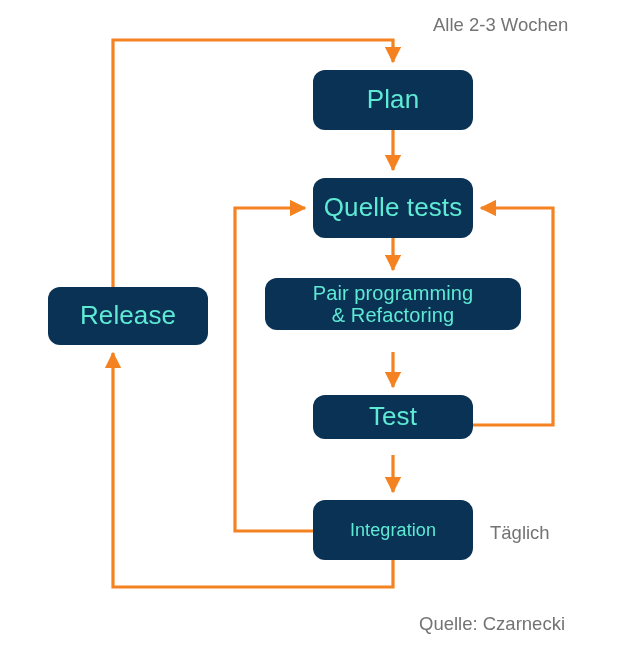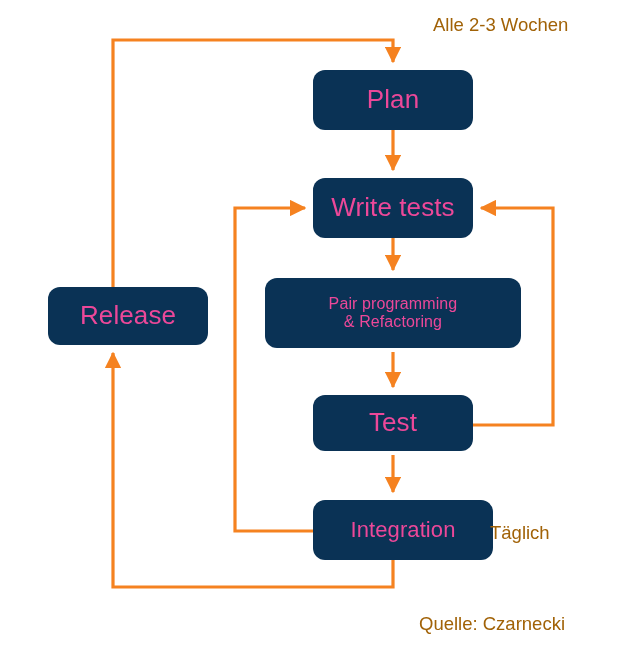--- a/index.html
+++ b/index.html
@@ -21,51 +21,51 @@
     position: absolute;
     left: 0;
     top: 0;
     width: 623px;
     height: 645px;
   }
   .node {
     position: absolute;
     background: #0a3255;
     border-radius: 12px;
-    color: #ec4899;
+    color: #5eead4;
     display: flex;
     align-items: center;
     justify-content: center;
     text-align: center;
     line-height: 1.12;
     font-family: "Liberation Sans", sans-serif;
     font-weight: 400;
     letter-spacing: 0.1px;
     z-index: 3;
   }
   .node-label {
     display: block;
     padding: 0 8px;
     white-space: pre-line;
   }
   .caption {
     position: absolute;
-    color: #a16207;
+    color: #737373;
     font-family: "Liberation Sans", sans-serif;
     font-size: 18.5px;
     white-space: nowrap;
     z-index: 4;
   }
 
   
   #node-plan        { left: 313px; top: 70px;  width: 160px; height: 60px; font-size: 26px; }
   #node-write-tests { left: 313px; top: 178px; width: 160px; height: 60px; font-size: 26px; }
-  #node-pair        { left: 265px; top: 278px; width: 256px; height: 70px; font-size: 16px; justify-content: center; }
-  #node-test        { left: 313px; top: 395px; width: 160px; height: 56px; font-size: 26px; }
-  #node-integration { left: 313px; top: 500px; width: 180px; height: 60px; font-size: 22px; }
+  #node-pair        { left: 265px; top: 278px; width: 256px; height: 52px; font-size: 20px; justify-content: center; }
+  #node-test        { left: 313px; top: 395px; width: 160px; height: 44px; font-size: 26px; }
+  #node-integration { left: 313px; top: 500px; width: 160px; height: 60px; font-size: 18px; }
   #node-release     { left: 33px;  top: 287px; width: 160px; height: 58px; font-size: 26px; margin-left: 15px; }
 
   
   #caption-cadence  { left: 433px; top: 14px;  }
   #caption-daily    { left: 490px; top: 522px; }
   #caption-source   { left: 419px; top: 613px; text-align: right; }
 </style>
 </head>
 <body>
 
@@ -96,21 +96,21 @@
 
       <path d="M 393 560 L 393 587 L 113 587 L 113 353" marker-end="url(#arrow)"></path>
     </g>
   </svg>
 
   <div class="node" id="node-plan">
     <span class="node-label">Plan</span>
   </div>
 
   <div class="node" id="node-write-tests">
-    <span class="node-label">Write tests</span>
+    <span class="node-label">Quelle tests</span>
   </div>
 
   <div class="node" id="node-pair">
     <span class="node-label">Pair programming
 &amp; Refactoring</span>
   </div>
 
   <div class="node" id="node-test">
     <span class="node-label">Test</span>
   </div>

